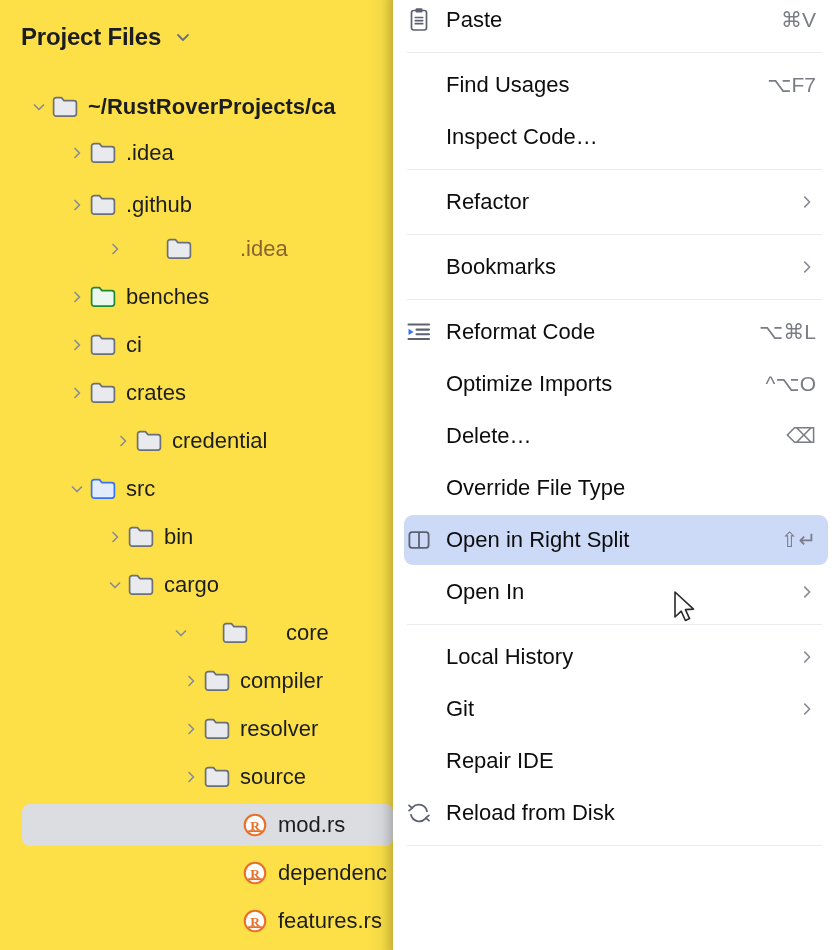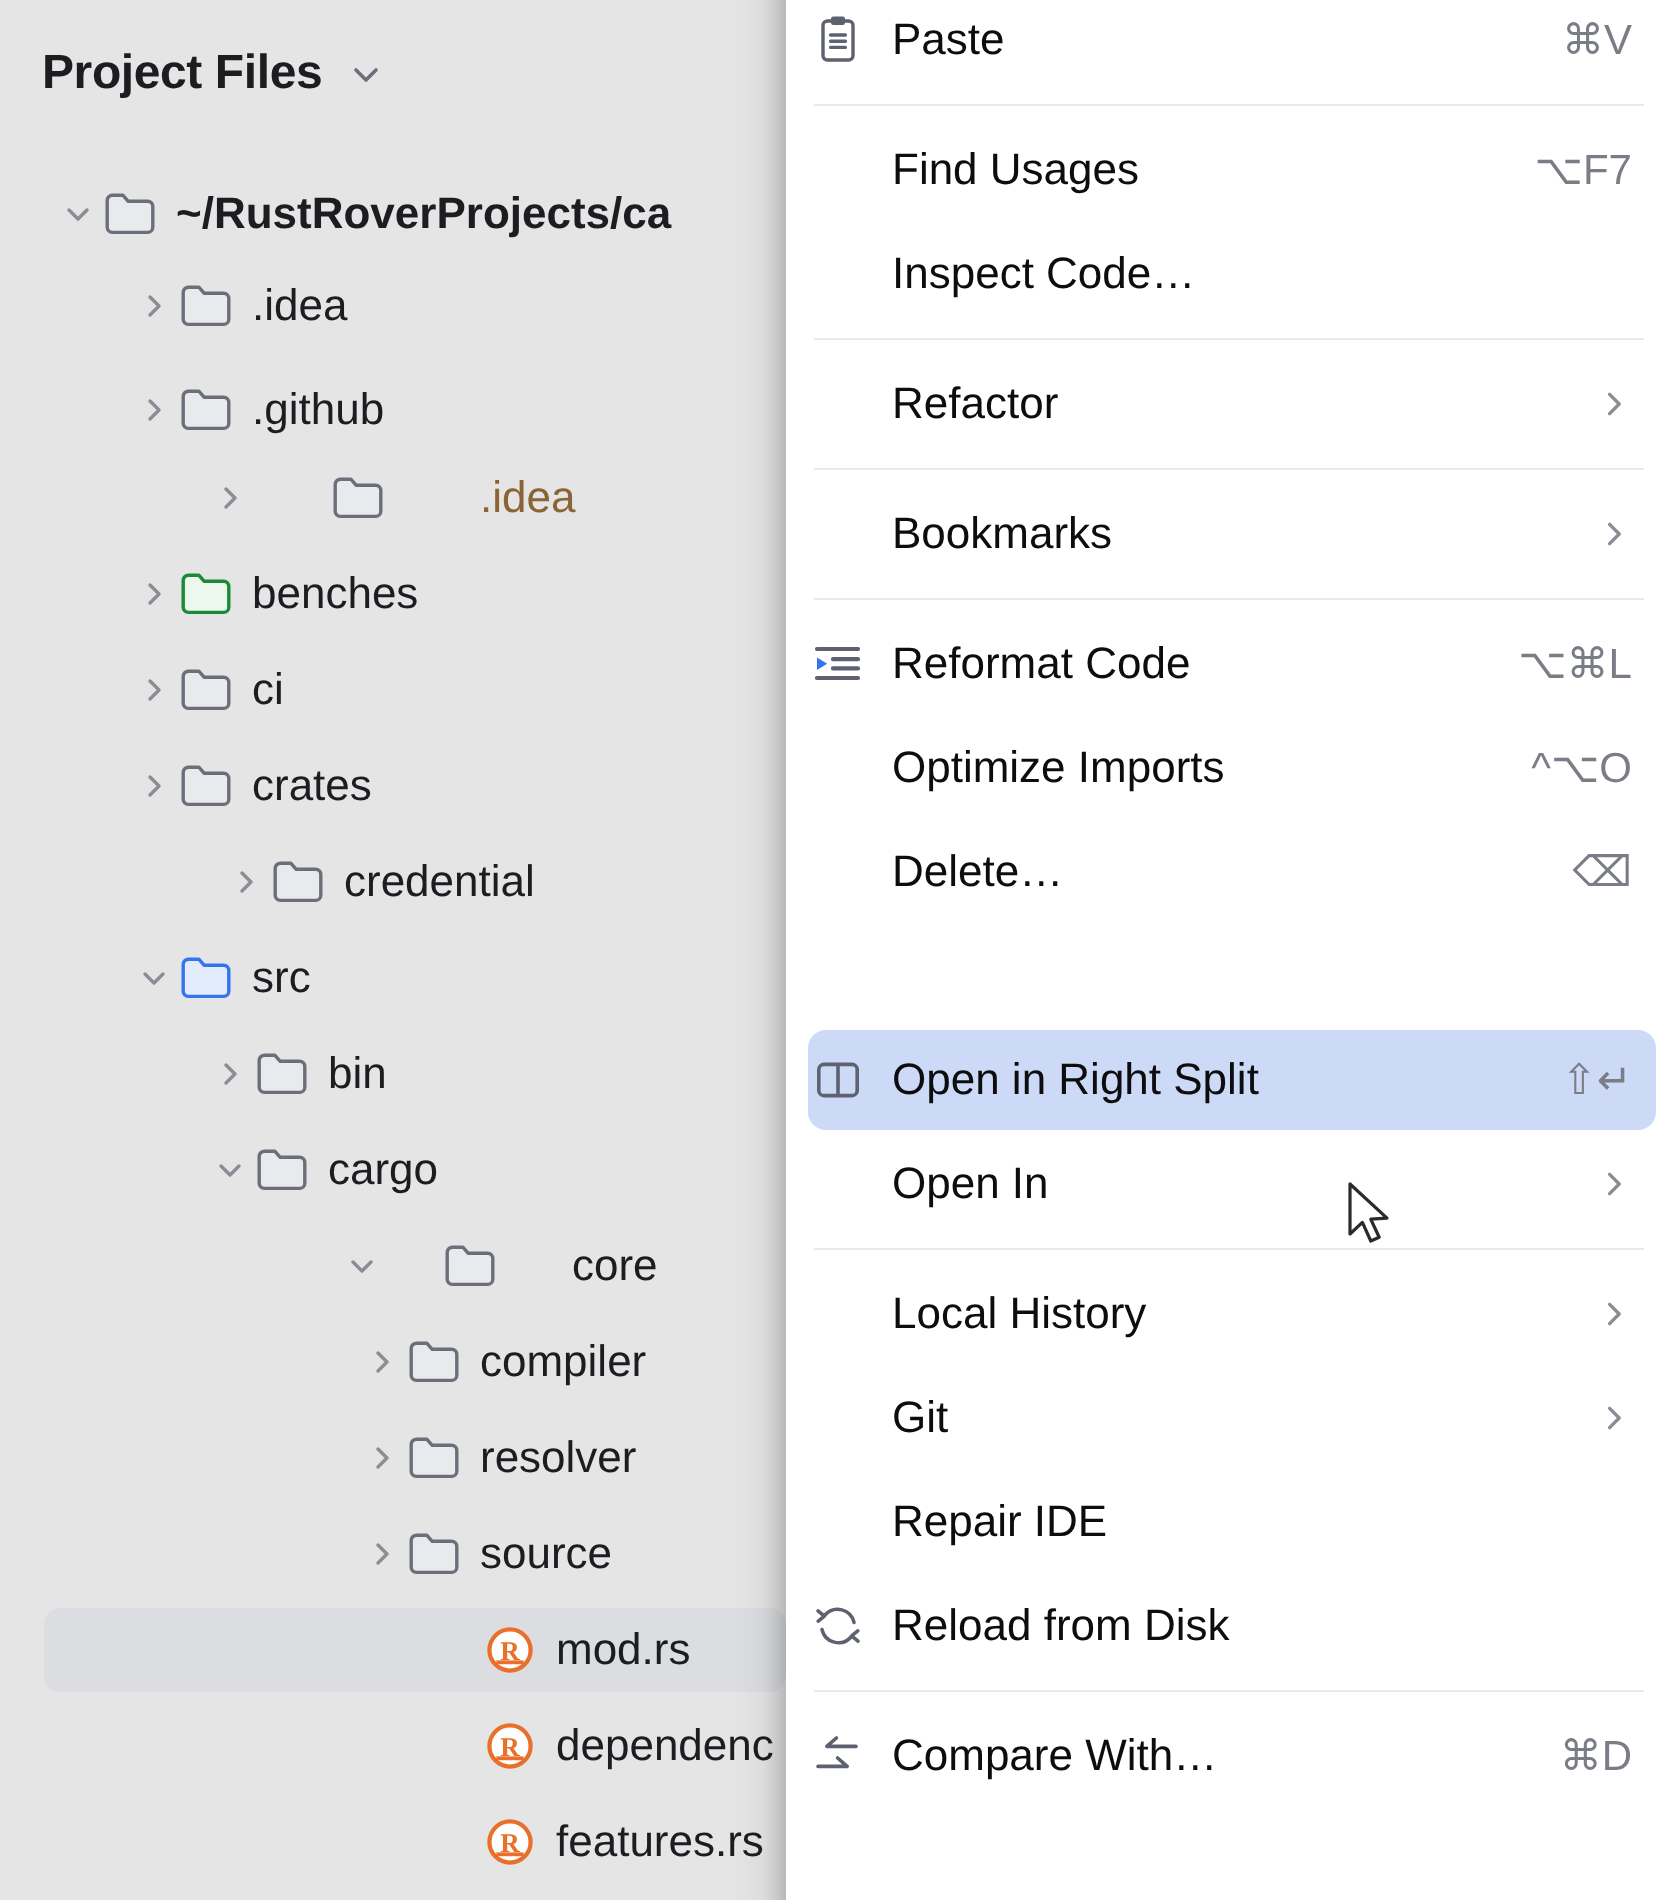--- a/index.html
+++ b/index.html
@@ -8,21 +8,21 @@
     font-family: "Liberation Sans", sans-serif;
     background: #f7f8fa;
     overflow: hidden;
   }
   #root { position: relative; width: 836px; height: 950px; }
 
   
   #tree-panel {
     position: absolute; left: 0; top: 0;
     width: 393px; height: 950px;
-    background: #e5e5e5;
+    background: #fde047;
     overflow: hidden;
   }
   #tree-panel-shadow {
     position: absolute; right: 0; top: 0;
     width: 26px; height: 950px;
     background: linear-gradient(to right, rgba(0,0,0,0) 0%, rgba(0,0,0,0.035) 55%, rgba(0,0,0,0.11) 100%);
     pointer-events: none;
   }
   #panel-header {
     position: absolute; left: 0; top: 0;
@@ -392,20 +392,21 @@
         <div class="mi-label">Optimize Imports</div>
         <div class="mi-shortcut">^⌥O</div>
       </div>
       <div class="menu-item">
         <div class="mi-icon"></div>
         <div class="mi-label">Delete…</div>
         <div class="mi-shortcut">⌫</div>
       </div>
       <div class="menu-item">
         <div class="mi-icon"></div>
+        <div class="mi-label">Override File Type</div>
       </div>
       <div class="menu-item selected">
         <div class="mi-hl"></div>
         <div class="mi-icon">
           <svg width="26" height="26" viewBox="0 0 26 26" fill="none">
             <rect x="3.4" y="5.2" width="19.2" height="15.6" rx="2.6" stroke="#5d6170" stroke-width="1.8"></rect>
             <path d="M13 5.2 V20.8" stroke="#5d6170" stroke-width="1.8"></path>
           </svg>
         </div>
         <div class="mi-label">Open in Right Split</div>
@@ -448,30 +449,20 @@
           <svg width="26" height="26" viewBox="0 0 26 26" fill="none">
             <path d="M21 11.2 A8.4 8.4 0 0 0 6.6 7.4" stroke="#5d6170" stroke-width="1.8" stroke-linecap="round"></path>
             <path d="M5 14.8 A8.4 8.4 0 0 0 19.4 18.6" stroke="#5d6170" stroke-width="1.8" stroke-linecap="round"></path>
             <path d="M3 5.4 L6.2 8.1 L3.1 10.6" stroke="#5d6170" stroke-width="1.8" stroke-linecap="round" stroke-linejoin="round" fill="none"></path>
             <path d="M23 20.6 L19.8 17.9 L22.9 15.4" stroke="#5d6170" stroke-width="1.8" stroke-linecap="round" stroke-linejoin="round" fill="none"></path>
           </svg>
         </div>
         <div class="mi-label">Reload from Disk</div>
       </div>
       <div class="menu-sep"></div>
-      <div class="menu-item">
-        <div class="mi-icon">
-          <svg width="26" height="26" viewBox="0 0 26 26" fill="none">
-            <path d="M22 8.2 H7.5 M12.2 4 L7.4 8.2" stroke="#5d6170" stroke-width="1.8" stroke-linecap="round" stroke-linejoin="round"></path>
-            <path d="M3 18.2 H17.5 M12.8 14 L17.6 18.2" stroke="#5d6170" stroke-width="1.8" stroke-linecap="round" stroke-linejoin="round"></path>
-          </svg>
-        </div>
-        <div class="mi-label">Compare With…</div>
-        <div class="mi-shortcut">⌘D</div>
-      </div>
     </div>
 
   <div id="cursor">
     <svg width="26" height="36" viewBox="0 0 26 36" fill="none">
       <path d="M3 2 L3 27 L9.2 21.2 L13.4 30.5 L17.6 28.6 L13.4 19.6 L21.5 19.1 Z" fill="#ffffff" stroke="#2a2a2a" stroke-width="1.6" stroke-linejoin="round"></path>
     </svg>
   </div>
 
 </div>
 

